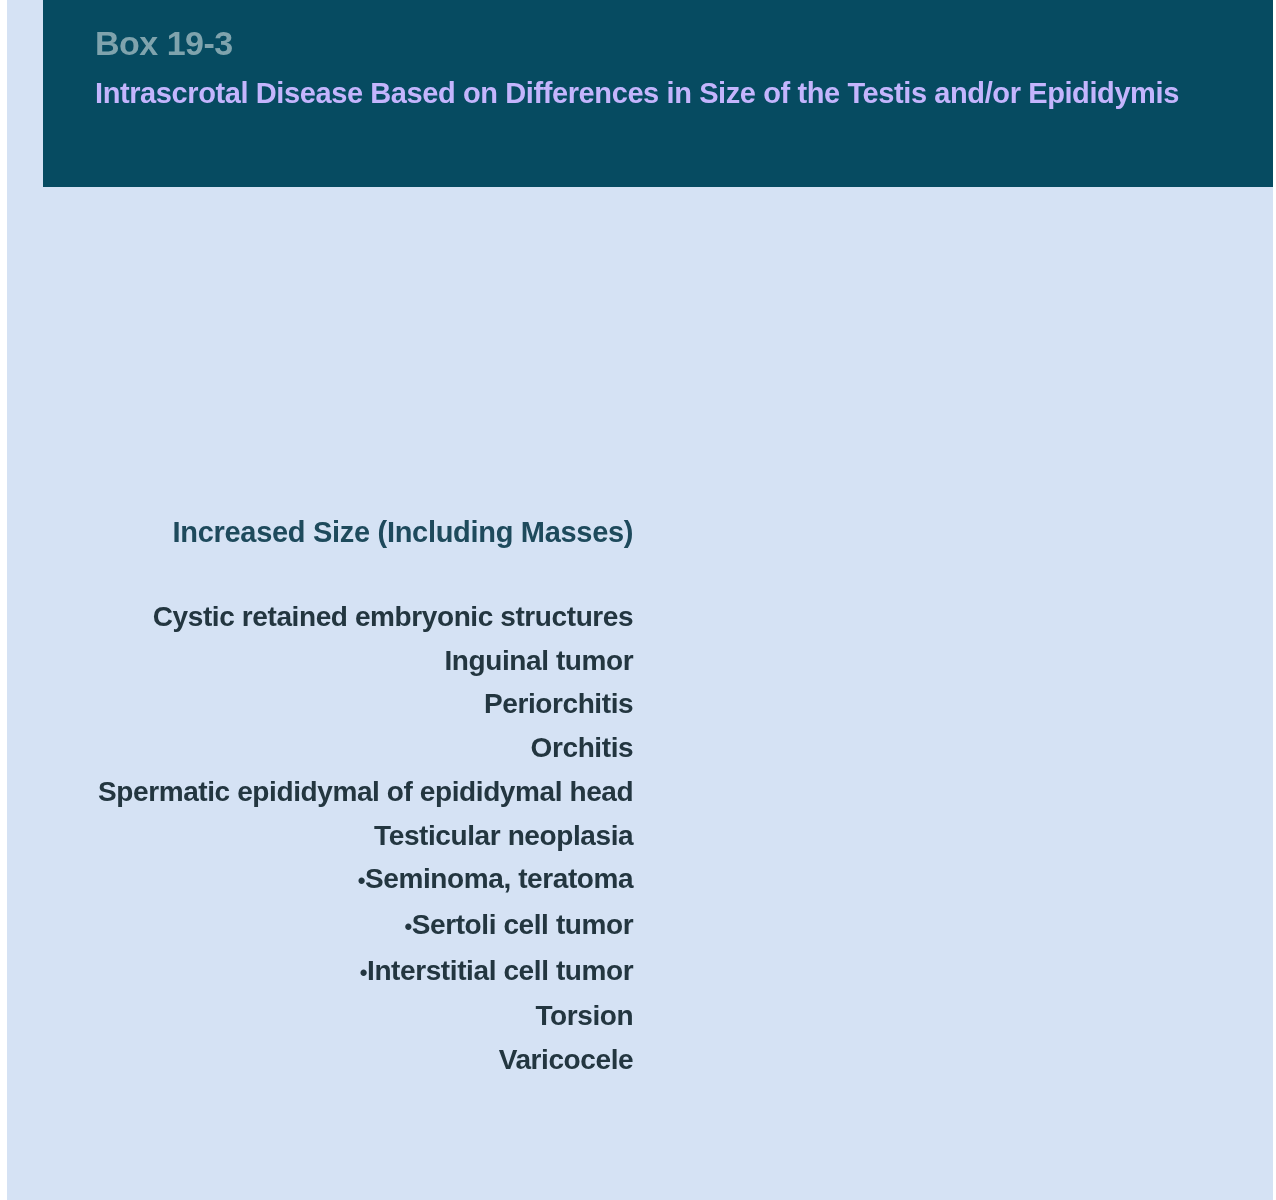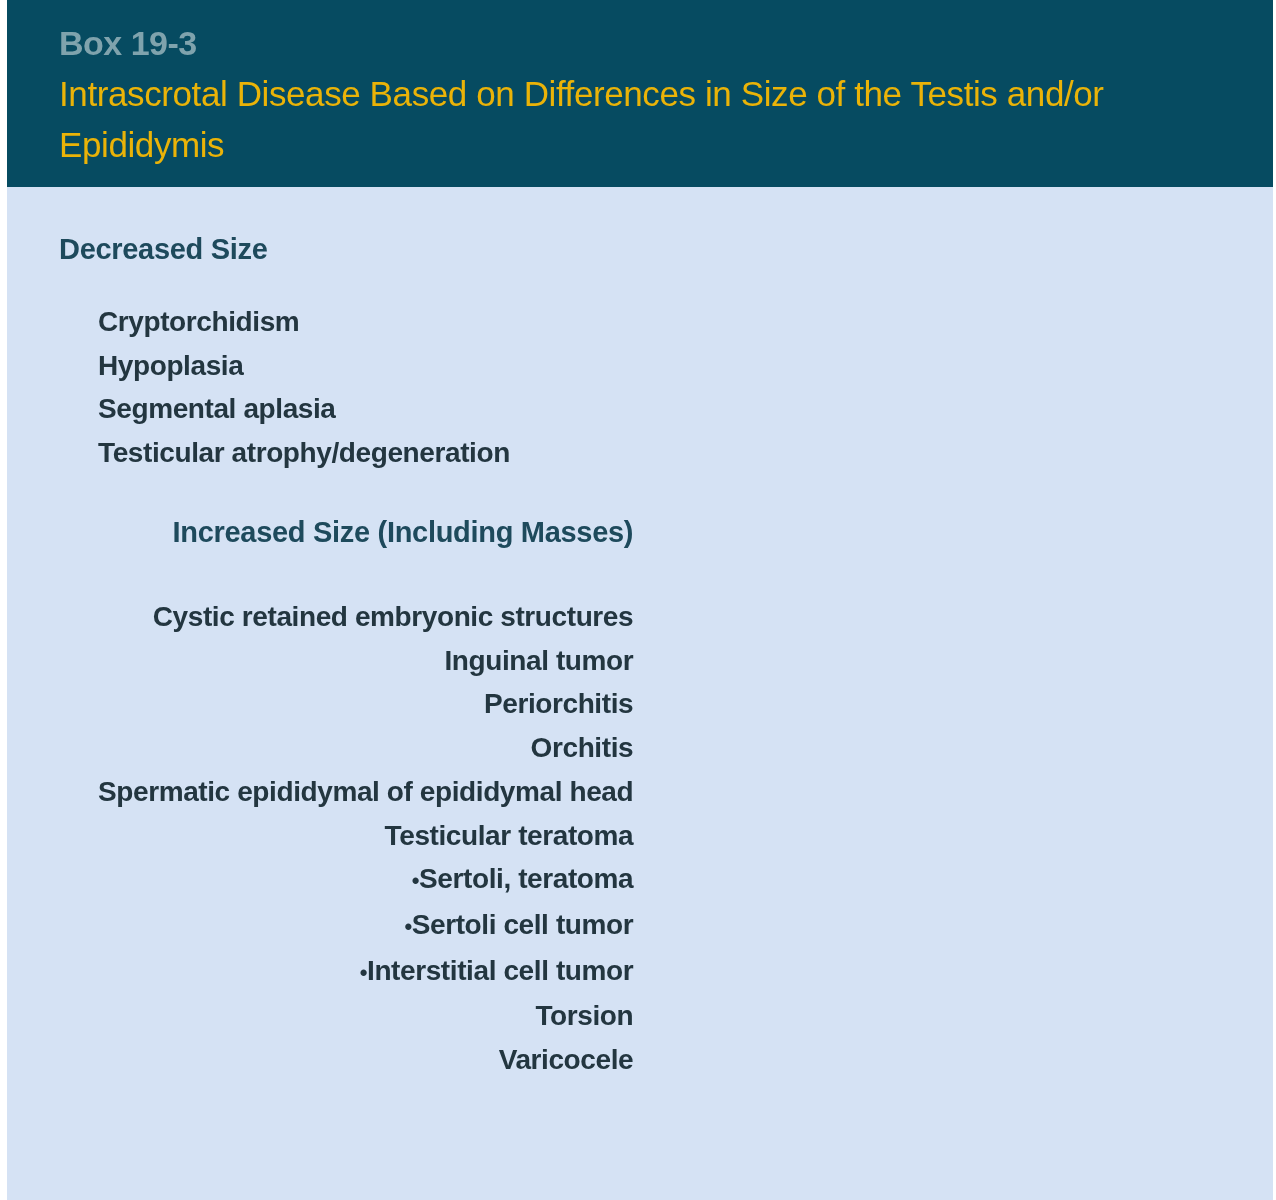--- a/index.html
+++ b/index.html
@@ -20,32 +20,33 @@
       top: 0;
       width: 1266px;
       height: 1200px;
       background: #d5e2f4;
     }
     .box-header {
       background: #064b61;
       height: 187px;
       box-sizing: border-box;
       padding: 22px 0 0 52px;
+      margin-left: 36px;
     }
     .box-label {
       color: #7fa3ad;
       font-size: 34px;
       font-weight: bold;
       line-height: 42px;
       letter-spacing: -0.5px;
     }
     .box-title {
-      color: #eab308;
-      font-size: 35px;
-      font-weight: normal;
+      color: #c4b5fd;
+      font-size: 29px;
+      font-weight: bold;
       line-height: 51px;
       letter-spacing: -0.4px;
       width: 1150px;
       margin-top: 4px;
     }
     .section-heading {
       color: #1e4a5c;
       font-size: 29px;
       font-weight: bold;
       line-height: 40px;
@@ -89,41 +90,32 @@
   </style>
 </head>
 <body>
 
 <div class="box">
   <div class="box-header">
     <div class="box-label">Box 19-3</div>
     <div class="box-title">Intrascrotal Disease Based on Differences in Size of the Testis and/or Epididymis</div>
   </div>
 
-  <div class="sec1">
-    <div class="section-heading">Decreased Size</div>
-    <ul class="list">
-      <li class="list-item">Cryptorchidism</li>
-      <li class="list-item">Hypoplasia</li>
-      <li class="list-item">Segmental aplasia</li>
-      <li class="list-item">Testicular atrophy/degeneration</li>
-    </ul>
-  </div>
 
   <div class="sec2">
     <div class="section-heading">Increased Size (Including Masses)</div>
     <ul class="list">
       <li class="list-item">Cystic retained embryonic structures</li>
       <li class="list-item">Inguinal tumor</li>
       <li class="list-item">Periorchitis</li>
       <li class="list-item">Orchitis</li>
       <li class="list-item">Spermatic epididymal of epididymal head</li>
-      <li class="list-item">Testicular teratoma</li>
+      <li class="list-item">Testicular neoplasia</li>
       <li class="list-item sub-item">
-        <span class="bullet">•</span><span>Sertoli, teratoma</span>
+        <span class="bullet">•</span><span>Seminoma, teratoma</span>
       </li>
       <li class="list-item sub-item">
         <span class="bullet">•</span><span>Sertoli cell tumor</span>
       </li>
       <li class="list-item sub-item">
         <span class="bullet">•</span><span>Interstitial cell tumor</span>
       </li>
       <li class="list-item">Torsion</li>
       <li class="list-item">Varicocele</li>
     </ul>

